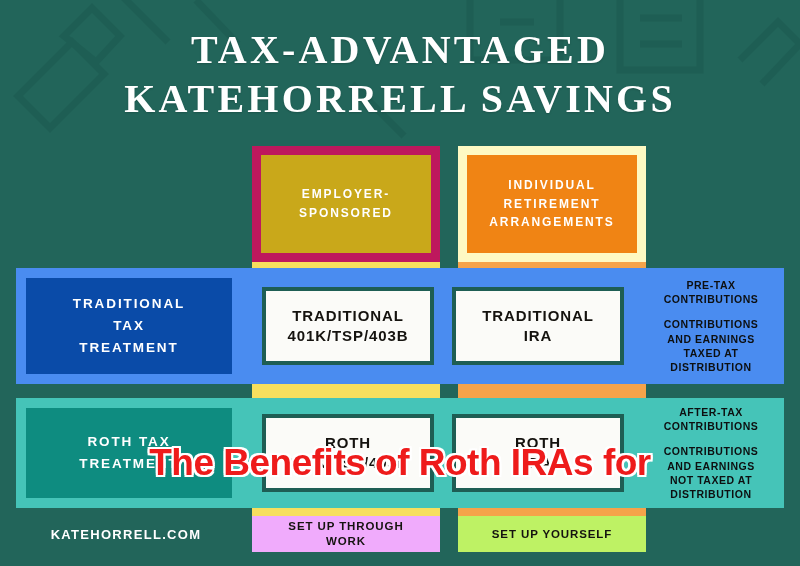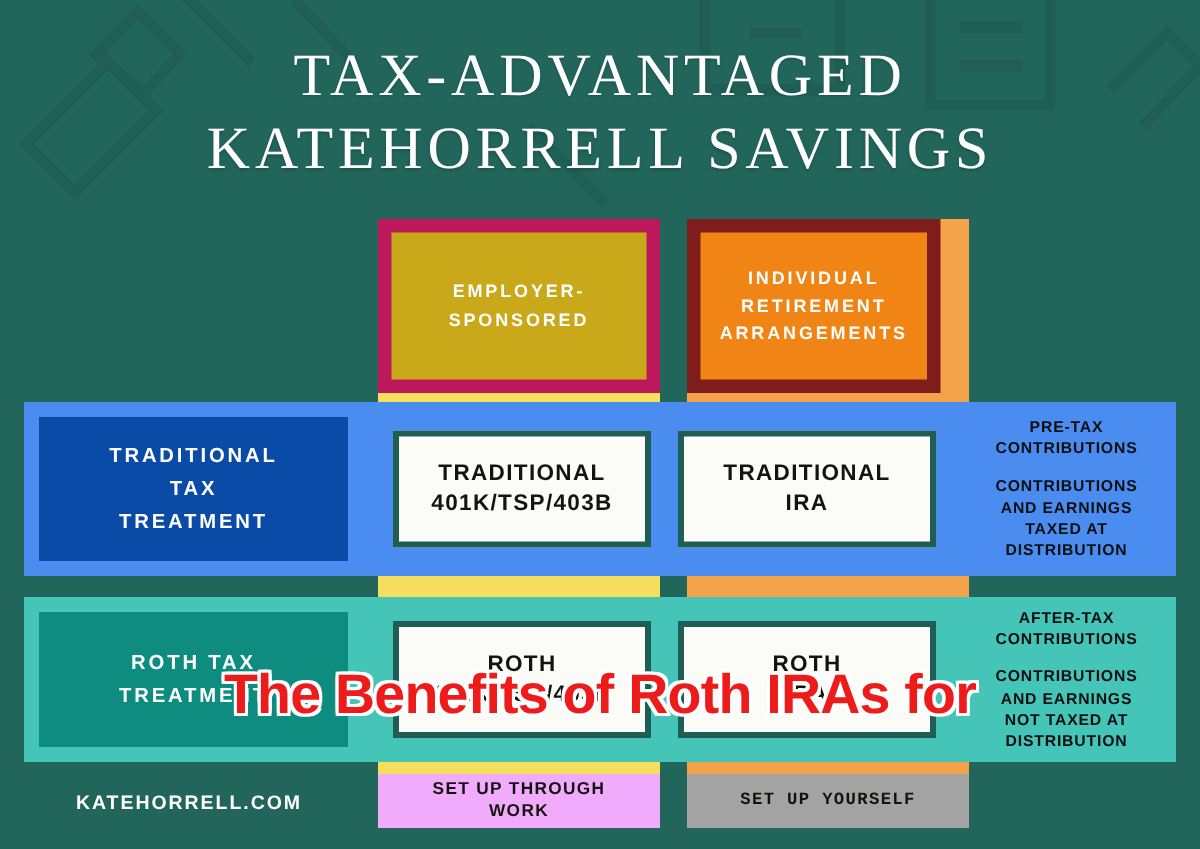--- a/index.html
+++ b/index.html
@@ -37,20 +37,21 @@
     left: 0;
     top: 26px;
     width: 800px;
     text-align: center;
     color: #FFFFFF;
     font-family: "Liberation Serif", serif;
     font-size: 40px;
     line-height: 1.22;
     letter-spacing: 3.2px;
     text-shadow: 0 1px 2px rgba(0,0,0,0.18);
+    font-weight: bold;
   }
   #title-block .tline { display: block; white-space: nowrap; }
 
   
   .col-strip {
     position: absolute;
     z-index: 2;
   }
   #col-strip-employer  { left: 252px; top: 146px; width: 188px; height: 388px; background: #F7DF5E; }
   #col-strip-ira       { left: 458px; top: 146px; width: 188px; height: 388px; background: #F5A34A; }
@@ -69,21 +70,21 @@
     justify-content: center;
     text-align: center;
     color: #FFFFFF;
     font-weight: 700;
     font-size: 12px;
     letter-spacing: 1.9px;
     line-height: 1.55;
   }
   #cat-employer { left: 252px; top: 146px; width: 188px; height: 116px; background: #be185d; }
   #cat-employer .cat-inner { background: #C9A81A; }
-  #cat-ira      { left: 458px; top: 146px; width: 169px; height: 116px; background: #7f1d1d; }
+  #cat-ira      { left: 458px; top: 146px; width: 188px; height: 116px; background: #fef9c3; }
   #cat-ira .cat-inner { background: #F08414; }
 
   
   .band {
     position: absolute;
     z-index: 4;
     left: 16px;
     width: 768px;
     display: flex;
     align-items: center;
@@ -176,21 +177,21 @@
     justify-content: center;
     text-align: center;
     color: #15130F;
     font-weight: 700;
     font-size: 11.5px;
     letter-spacing: 0.9px;
     line-height: 1.3;
   }
   #footer-btn-work { width: 188px; background: #f0abfc; margin-left: 0px; }
   #footer-spacer   { width: 18px; flex: none; }
-  #footer-btn-self { width: 188px; background: #a3a3a3; font-family: Liberation Mono, monospace; }
+  #footer-btn-self { width: 188px; background: #bef264; }
 
   
   #promo-overlay {
     position: absolute;
     z-index: 9;
     left: 140px;
     top: 408px;
     width: 520px;
     text-align: center;
     color: #EE1B1B;

